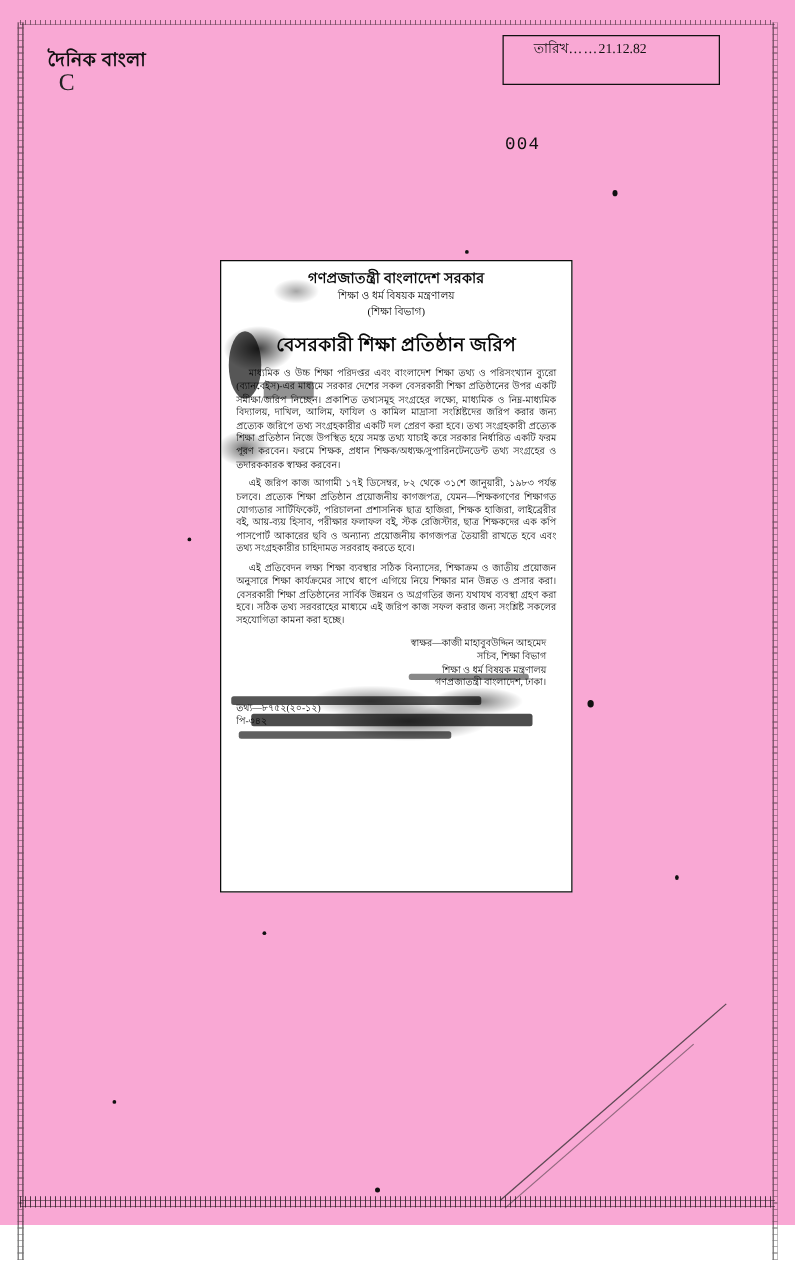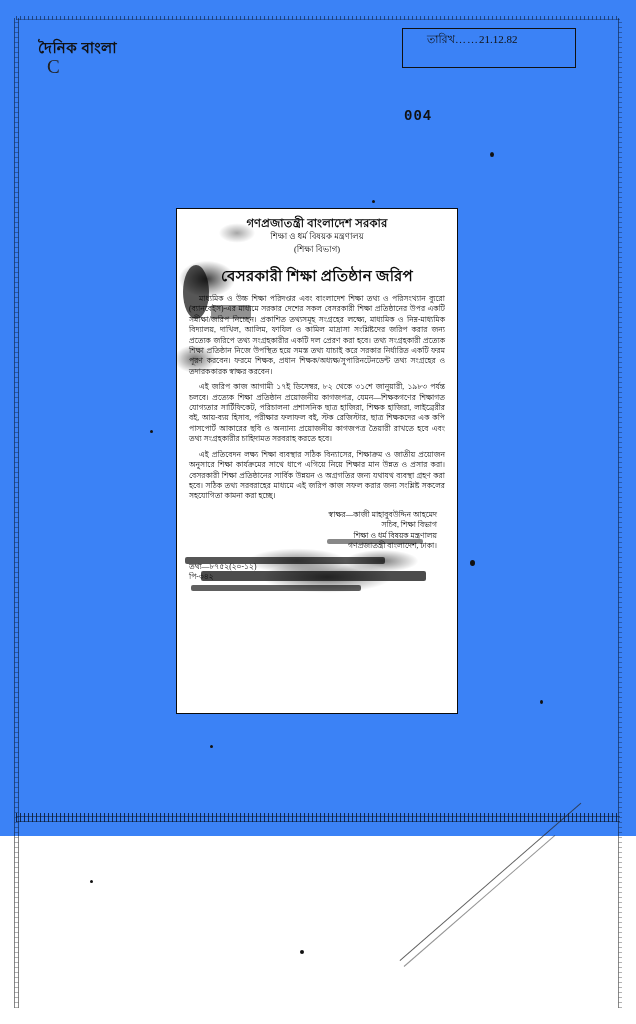--- a/index.html
+++ b/index.html
@@ -13,22 +13,22 @@
     position: relative;
     overflow: hidden;
     font-family: "Liberation Sans", sans-serif;
     color: #111111;
   }
 
   
   #scan-page {
     position: absolute;
     left: 0; top: 0;
-    width: 636px; height: 836px;
-    background: #3b82f6;
+    width: 636px; height: 980px;
+    background: #f9a8d4;
   }
 
   
   .edge {
     position: absolute;
     background:
       repeating-linear-gradient(90deg, rgba(0,0,0,0.85) 0px, rgba(0,0,0,0.85) 1px, rgba(255,255,255,0) 1px, rgba(255,255,255,0) 4px),
       repeating-linear-gradient(0deg, rgba(0,0,0,0.55) 0px, rgba(0,0,0,0.55) 1px, rgba(255,255,255,0) 1px, rgba(255,255,255,0) 5px);
     opacity: .55;
     pointer-events: none;
@@ -71,21 +71,21 @@
   .stamp-row { white-space: nowrap; display: block; }
   .dots { letter-spacing: 1px; }
 
   
   #folio {
     position: absolute;
     left: 404px; top: 108px;
     font-family: "Liberation Mono", monospace;
     font-size: 14px;
     letter-spacing: 1px;
-    font-weight: bold;
+    font-weight: normal;
   }
 
   
   #clipping {
     position: absolute;
     left: 176px; top: 208px;
     width: 282px; height: 506px;
     border: 1.5px solid #0b0b0b;
     background: #ffffff;
     box-sizing: border-box;

